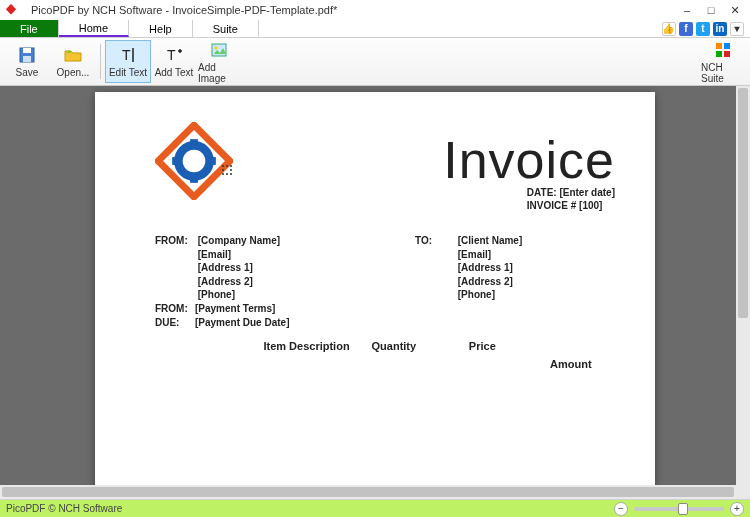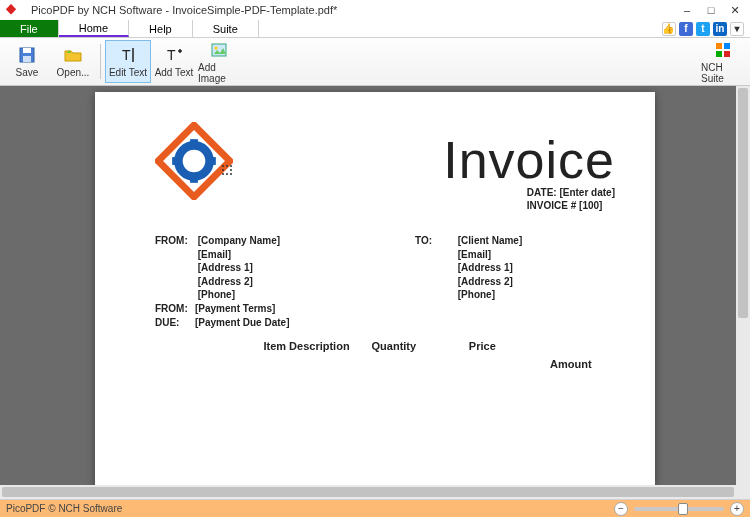--- a/index.html
+++ b/index.html
@@ -52,21 +52,21 @@
 .cols .c1 { flex: 2.2; text-align: right; }
 .cols .c2 { flex: 1; text-align: center; }
 .cols .c3 { flex: 1; text-align: center; }
 .cols .c4 { flex: 1; text-align: center; margin-top: 18px; }
 
 
 .hscroll { height: 14px; background: #e9e9e9; position: relative; }
 .hscroll .thumb { position: absolute; top: 2px; bottom: 2px; left: 2px; right: 16px; background: #c2c2c2; border-radius: 2px; }
 
 
-.statusbar { height: 18px; background: #fdba74; border-top: 1px solid #d0d0d0; display: flex; align-items: center; font-size: 10px; color: #444; padding: 0 6px; }
+.statusbar { height: 18px; background: #bef264; border-top: 1px solid #d0d0d0; display: flex; align-items: center; font-size: 10px; color: #444; padding: 0 6px; }
 .statusbar .spacer { flex: 1; }
 .statusbar .zoom { display: flex; align-items: center; gap: 6px; }
 .statusbar .zoom .track { width: 90px; height: 4px; background: #c8c8c8; position: relative; border-radius: 2px; }
 .statusbar .zoom .track .knob { position: absolute; left: 44px; top: -4px; width: 10px; height: 12px; background: #fff; border: 1px solid #888; border-radius: 2px; }
 .statusbar .zbtn { width: 14px; height: 14px; border: 1px solid #aaa; border-radius: 7px; display: flex; align-items: center; justify-content: center; font-size: 10px; background: #fff; }
 </style>
 </head>
 <body>
 
 <div class="titlebar">

